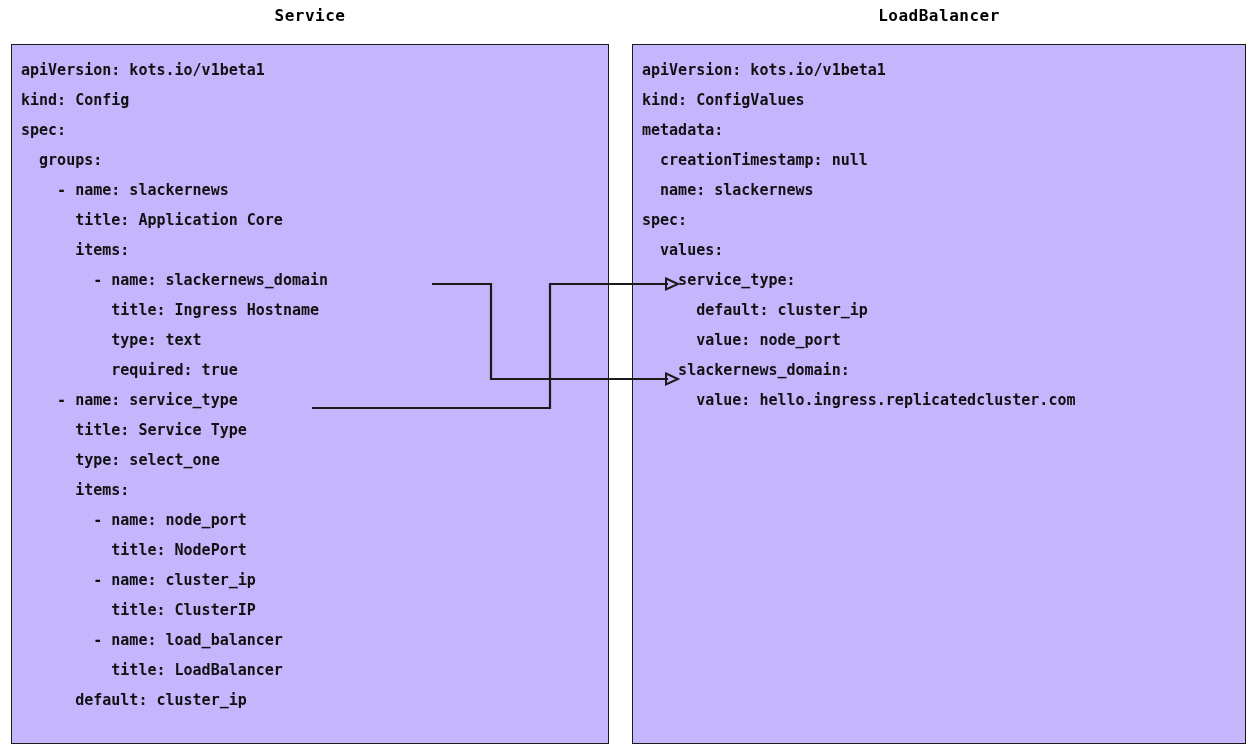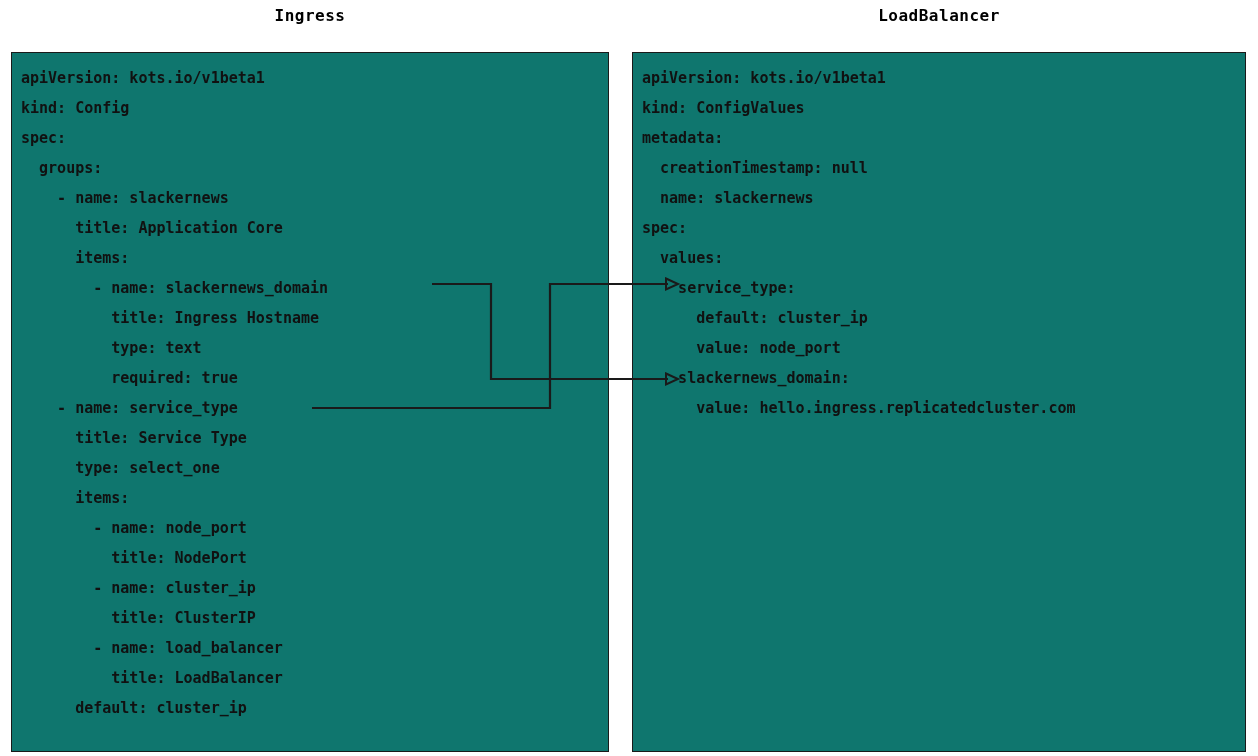--- a/index.html
+++ b/index.html
@@ -9,22 +9,22 @@
   .panel-title{
     position:absolute;top:6px;
     font-family:"DejaVu Sans Mono","Liberation Mono",monospace;
     font-size:16px;font-weight:bold;color:#000;
     text-align:center;letter-spacing:0.5px;
   }
   #title-config{left:11px;width:598px;}
   #title-configvalues{left:632px;width:614px;}
 
   .yaml-box{
-    position:absolute;top:52px;height:700px;
-    background:#0f766e;border:1.6px solid #1a1a1a;
+    position:absolute;top:44px;height:700px;
+    background:#c4b5fd;border:1.6px solid #1a1a1a;
     box-sizing:border-box;overflow:hidden;
   }
   #box-config{left:11px;width:598px;}
   #box-configvalues{left:632px;width:614px;}
 
   .yaml-lines{
     position:absolute;left:9px;top:10px;right:0;
     font-family:"DejaVu Sans Mono","Liberation Mono",monospace;
     font-size:15px;font-weight:bold;color:#111;
     line-height:30px;white-space:pre;
@@ -32,21 +32,21 @@
   .yaml-line{height:30px;white-space:pre;}
 
   #connector-layer{
     position:absolute;left:0;top:0;width:1258px;height:756px;
     pointer-events:none;
   }
 </style>
 </head>
 <body>
 
-<div class="panel-title" id="title-config">Ingress</div>
+<div class="panel-title" id="title-config">Service</div>
 
 <div class="panel-title" id="title-configvalues">LoadBalancer</div>
 
 <div class="yaml-box" id="box-config">
   <div class="yaml-lines" id="config-lines"><div class="yaml-line">apiVersion: kots.io/v1beta1</div><div class="yaml-line">kind: Config</div><div class="yaml-line">spec:</div><div class="yaml-line">  groups:</div><div class="yaml-line">    - name: slackernews</div><div class="yaml-line">      title: Application Core</div><div class="yaml-line">      items:</div><div class="yaml-line">        - name: slackernews_domain</div><div class="yaml-line">          title: Ingress Hostname</div><div class="yaml-line">          type: text</div><div class="yaml-line">          required: true</div><div class="yaml-line">    - name: service_type</div><div class="yaml-line">      title: Service Type</div><div class="yaml-line">      type: select_one</div><div class="yaml-line">      items:</div><div class="yaml-line">        - name: node_port</div><div class="yaml-line">          title: NodePort</div><div class="yaml-line">        - name: cluster_ip</div><div class="yaml-line">          title: ClusterIP</div><div class="yaml-line">        - name: load_balancer</div><div class="yaml-line">          title: LoadBalancer</div><div class="yaml-line">      default: cluster_ip</div></div>
 </div>
 
 <div class="yaml-box" id="box-configvalues">
   <div class="yaml-lines" id="configvalues-lines"><div class="yaml-line">apiVersion: kots.io/v1beta1</div><div class="yaml-line">kind: ConfigValues</div><div class="yaml-line">metadata:</div><div class="yaml-line">  creationTimestamp: null</div><div class="yaml-line">  name: slackernews</div><div class="yaml-line">spec:</div><div class="yaml-line">  values:</div><div class="yaml-line">    service_type:</div><div class="yaml-line">      default: cluster_ip</div><div class="yaml-line">      value: node_port</div><div class="yaml-line">    slackernews_domain:</div><div class="yaml-line">      value: hello.ingress.replicatedcluster.com</div></div>
 </div>

